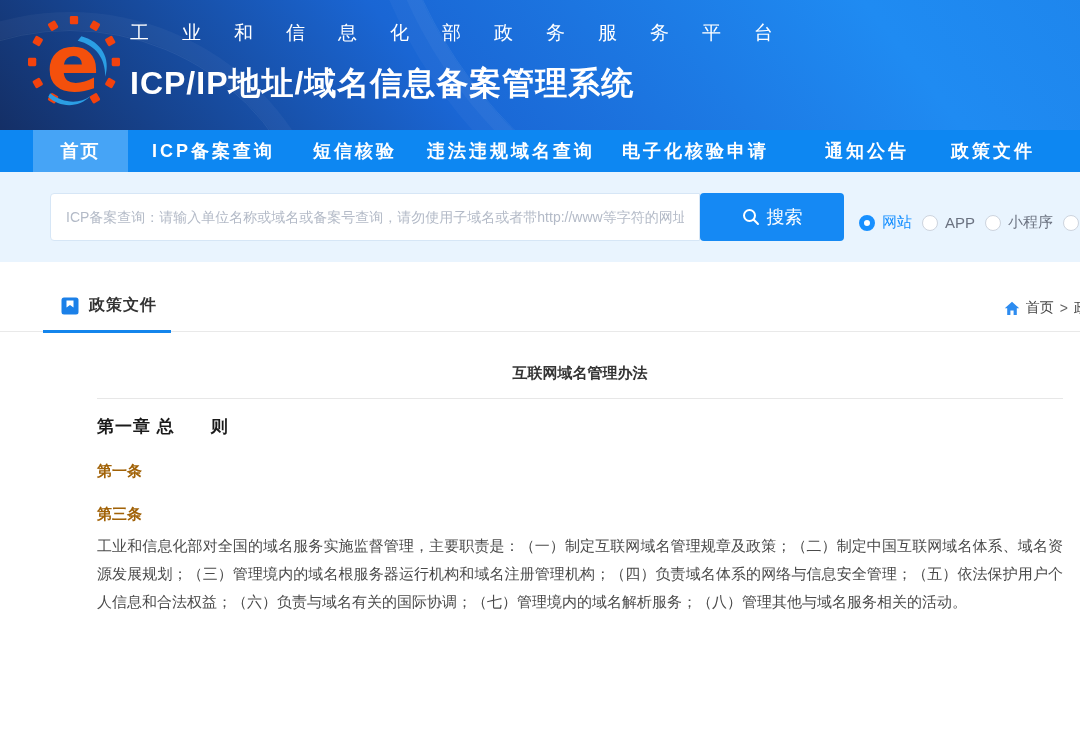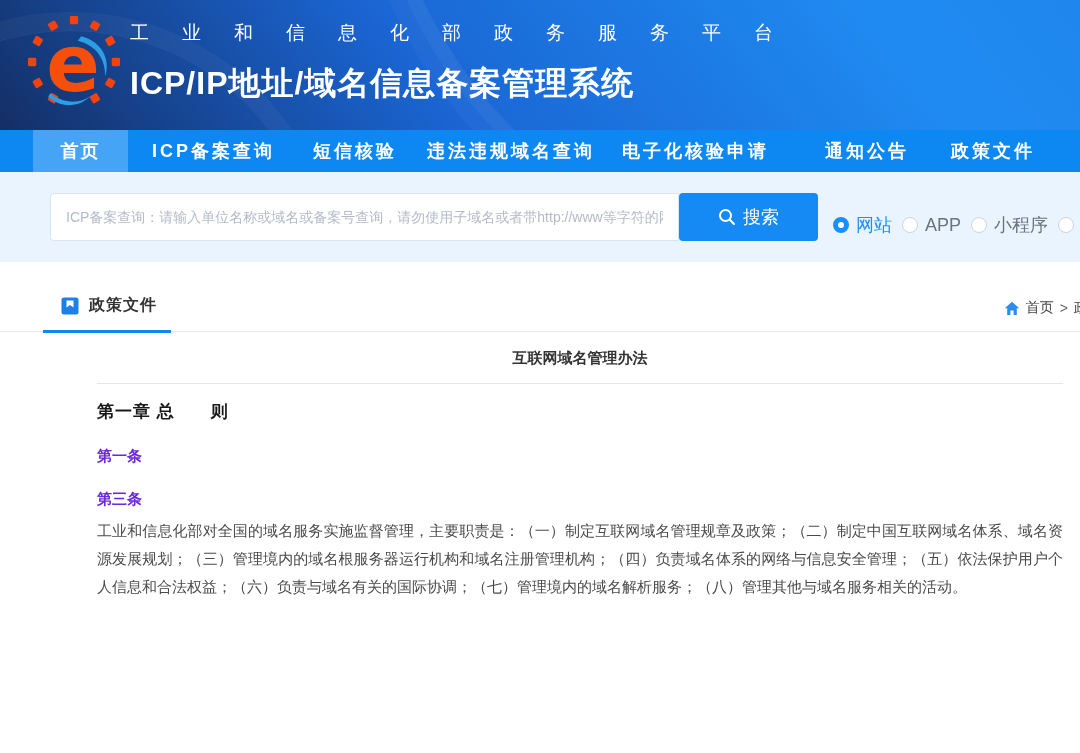--- a/index.html
+++ b/index.html
@@ -35,40 +35,40 @@
   .search-row { display:flex; align-items:flex-start; padding:21px 0 0 50px; }
   .search-input { width:650px; height:48px; border:1px solid #d6e6f6; border-radius:4px 0 0 4px;
                   background:#fff; font-size:14px; padding:0 15px; color:#333; outline:none; }
   .search-input::placeholder { color:#b3bac7; }
   .search-btn { width:144px; height:48px; border:none; border-radius:4px; background:#1589f4; color:#fff;
                 font-size:18px; display:flex; align-items:center; justify-content:center; gap:7px; cursor:pointer; }
   .radio-group { display:flex; align-items:center; gap:10px; margin-left:15px; margin-top:20px; }
   .radio-item { display:flex; align-items:center; gap:7px; cursor:pointer; white-space:nowrap; }
   .radio-dot { width:16px; height:16px; border-radius:50%; background:#fff; border:1px solid #cdd4de; flex:none; }
   .radio-item.checked .radio-dot { border:5px solid #1890ff; }
-  .radio-item span.lbl { font-size:18px; color:#6b7280; }
+  .radio-item span.lbl { font-size:15px; color:#6b7280; }
   .radio-item.checked span.lbl { color:#1890ff; }
 
   
   .content { background:#fff; }
   .section-head { position:relative; height:50px; margin-top:20px; border-bottom:1px solid #e9e9e9; }
   .section-title { position:absolute; left:60px; top:13px; display:flex; align-items:center; gap:9px; }
   .section-title .txt { font-size:16px; font-weight:bold; color:#333; letter-spacing:1px; }
   .section-underline { position:absolute; left:43px; bottom:-2px; width:128px; height:3px; background:#1485ec; }
   .breadcrumb { position:absolute; right:5px; top:17px; display:flex; align-items:center; gap:6px;
                 font-size:14px; color:#444; white-space:nowrap; }
   .breadcrumb a { color:#444; text-decoration:none; cursor:pointer; }
   .breadcrumb .sep { color:#666; }
 
   .article-wrap { width:966px; margin-left:97px; }
-  .doc-title { text-align:center; font-size:15px; font-weight:bold; color:#333; margin-top:17px; }
+  .doc-title { text-align:center; font-size:15px; font-weight:bold; color:#333; margin-top:32px; }
   .doc-divider { border:none; border-top:1px solid #e7e7e7; margin-top:15px; }
   .chapter-title { font-size:17px; font-weight:bold; color:#1a1a1a; margin-top:16px; letter-spacing:1px; }
   .article { margin-top:24px; }
-  .article-label { font-size:15px; font-weight:bold; color:#6d28d9; margin-bottom:8px; }
+  .article-label { font-size:15px; font-weight:bold; color:#a16207; margin-bottom:8px; }
   .article-text { font-size:15px; color:#4a4a4a; line-height:28px; text-align:justify; }
 </style>
 </head>
 <body>
 
 <div class="page">
 
   <div class="header">
     <div class="deco1"></div>
     <div class="deco2"></div>

